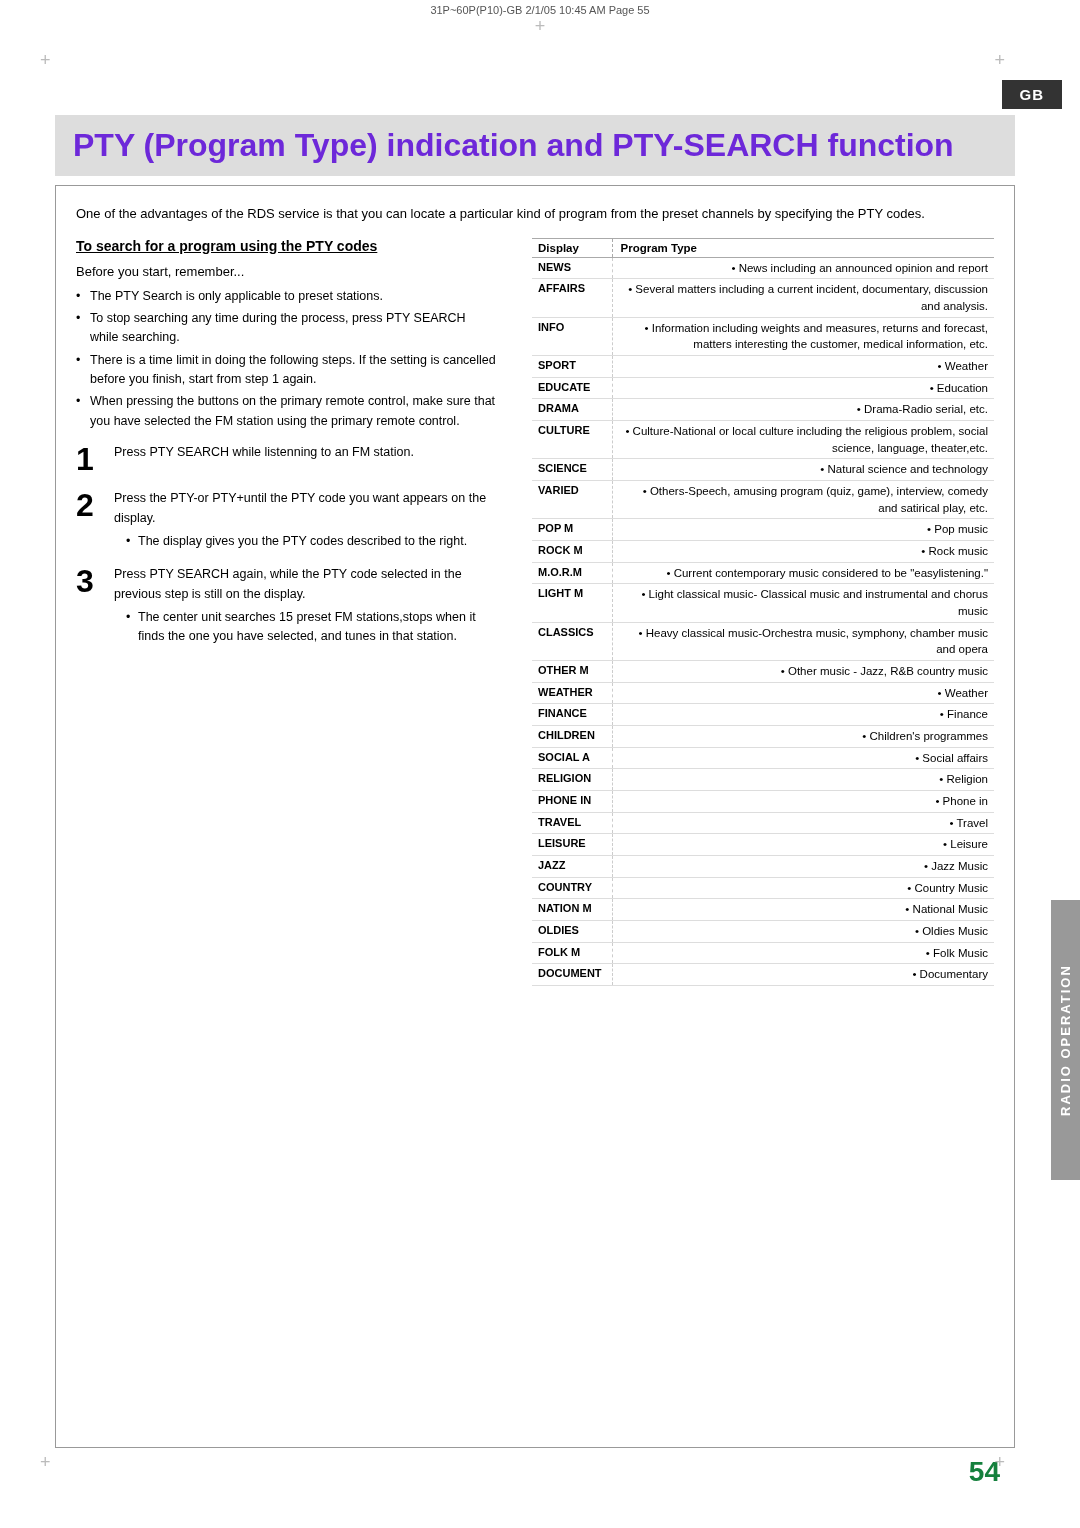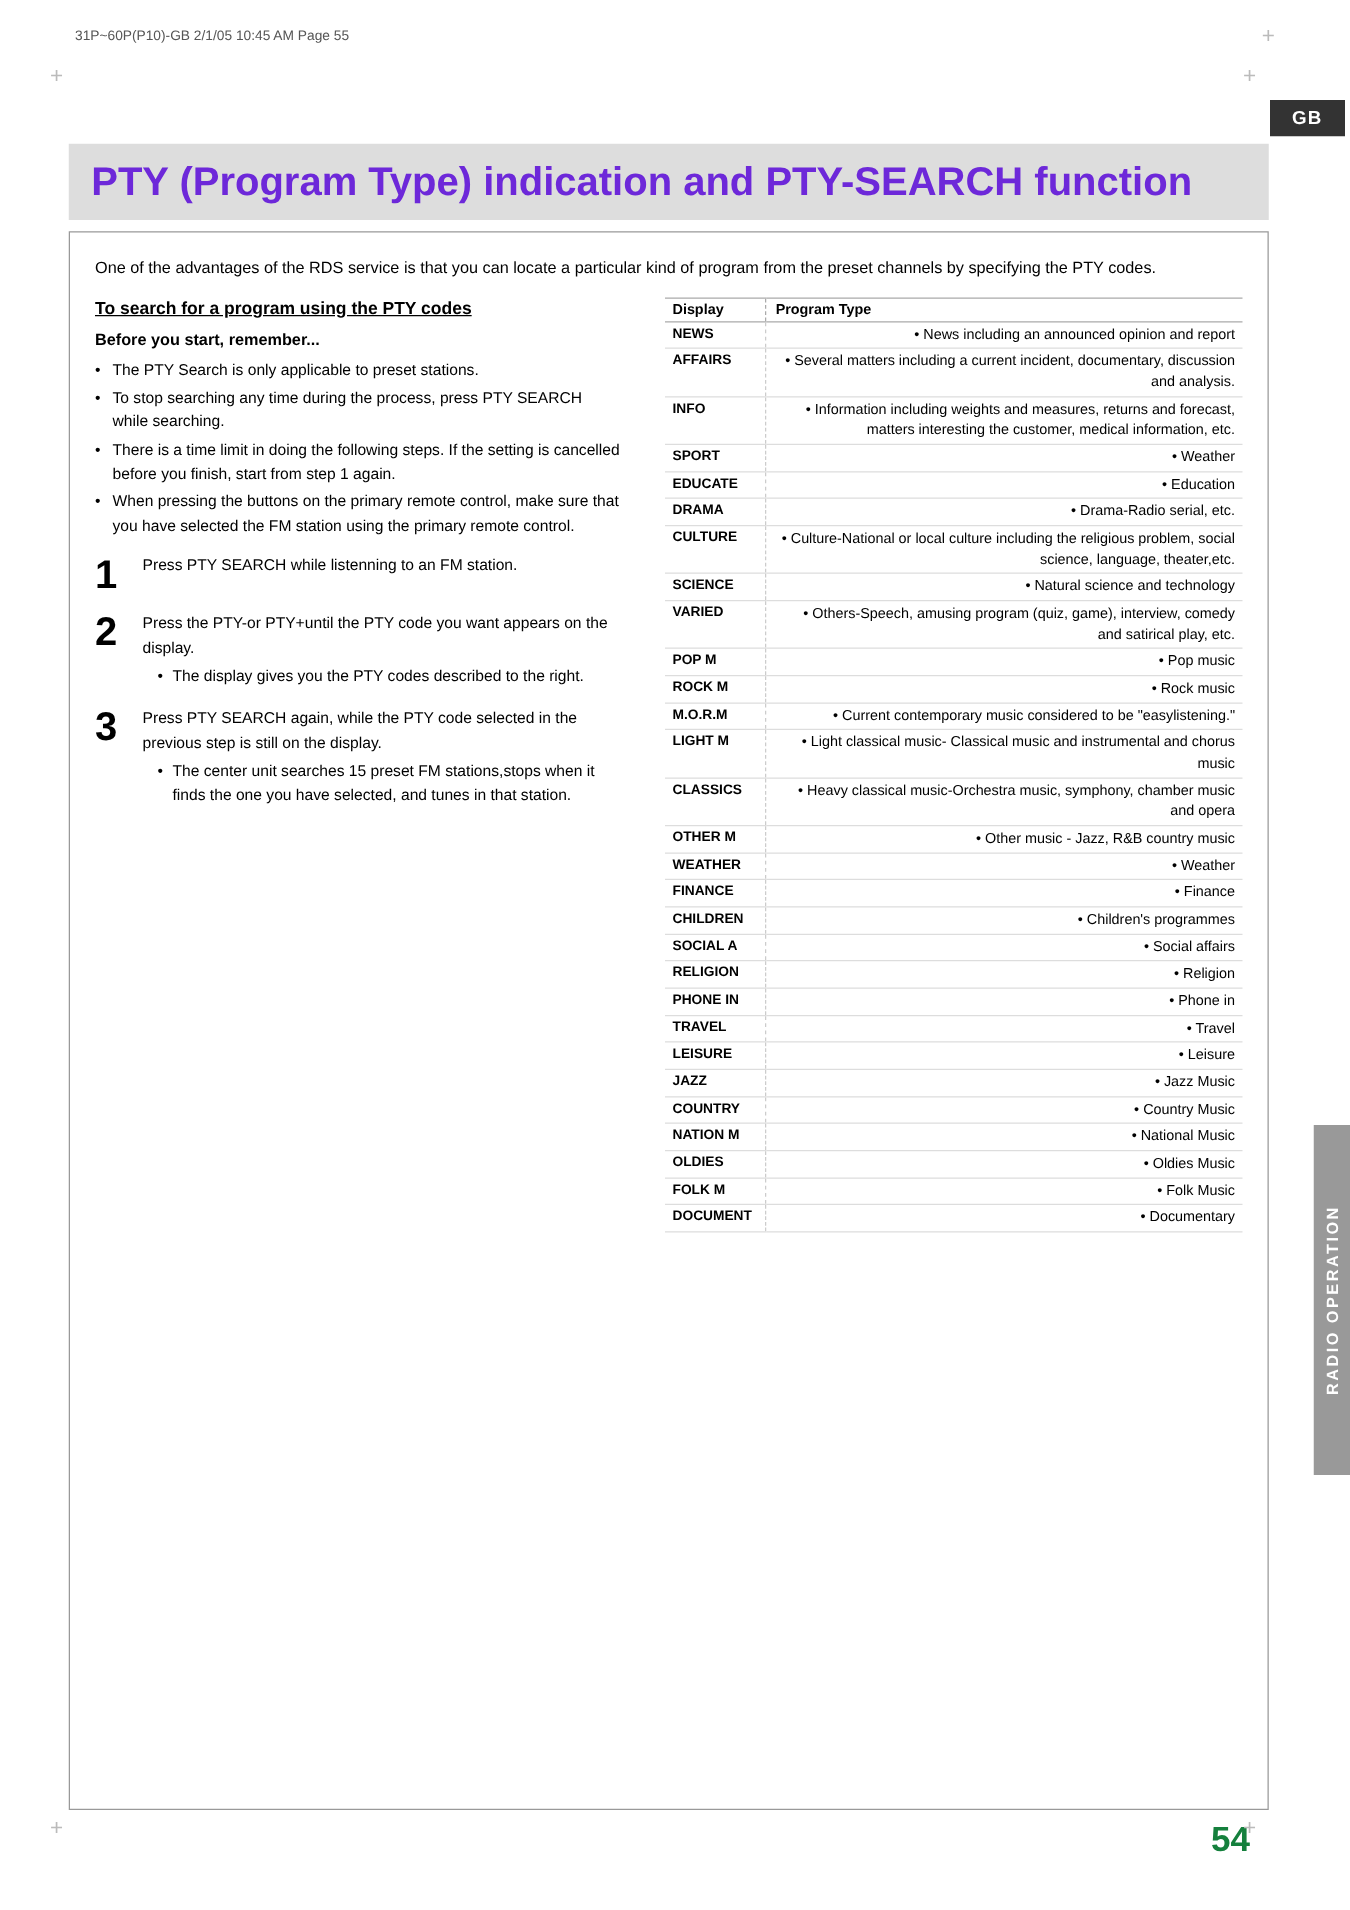--- a/index.html
+++ b/index.html
@@ -10,35 +10,36 @@
       font-family: Arial, Helvetica, sans-serif;
       font-size: 13px;
       color: #000;
       position: relative;
       overflow: hidden;
     }
 
     
     .header-bar {
       position: absolute;
-      top: 18px;
+      top: 4px;
       left: 60px;
       right: 60px;
       display: flex;
       justify-content: space-between;
       align-items: center;
       font-size: 11px;
       color: #555;
+      flex-direction: column;
     }
 
     
     .gb-badge {
       position: absolute;
       top: 80px;
-      right: 4px;
+      right: 18px;
       background: #333;
       color: #fff;
       font-weight: bold;
       font-size: 15px;
       padding: 6px 18px;
       letter-spacing: 1px;
     }
 
     
     .radio-operation-label {
@@ -116,21 +117,21 @@
 
     .section-heading {
       font-size: 14px;
       font-weight: bold;
       text-decoration: underline;
       margin-bottom: 10px;
     }
 
     .sub-heading {
       font-size: 13px;
-      font-weight: bold;
+      font-weight: normal;
       margin-bottom: 8px;
     }
 
     .bullet-list {
       list-style: none;
       margin-bottom: 12px;
       padding-left: 0;
     }
     .bullet-list li {
       font-size: 12.5px;

